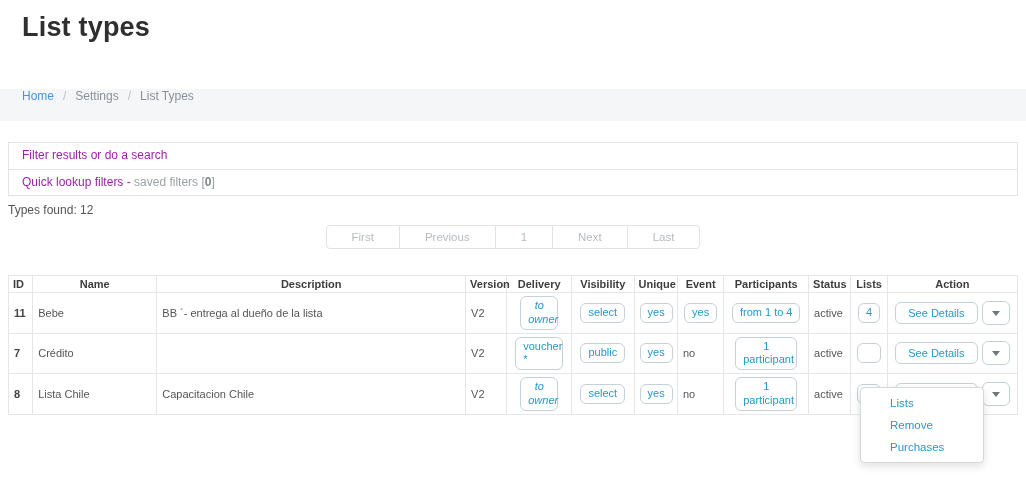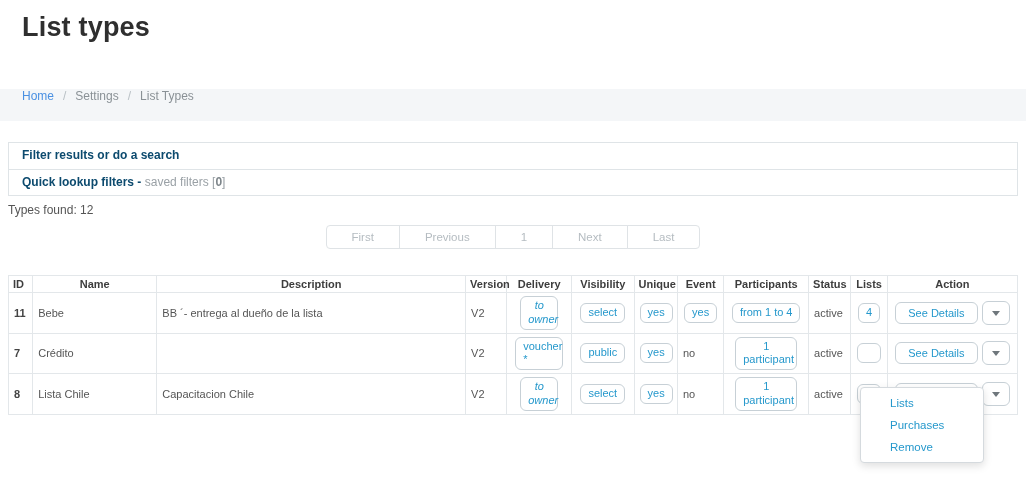--- a/index.html
+++ b/index.html
@@ -21,21 +21,21 @@
     font-size:12px;
   }
   .breadcrumb-band .crumb-home { color:#4a90e2; text-decoration:none; }
   .breadcrumb-band .crumb-sep { color:#b9c0c5; margin:0 9px; }
   .breadcrumb-band .crumb-plain { color:#8a9196; }
   
   .content { padding:0 8px; }
   .filter-card { margin-top:21px; border:1px solid #dfe4e7; background:#fff; }
   .filter-row { height:26px; line-height:25px; padding-left:13px; font-size:12px; }
   .filter-row + .filter-row { border-top:1px solid #dfe4e7; }
-  .filter-link { color:#0c4a6e; font-weight:bold; cursor:pointer; }
+  .filter-link { color:#a21caf; font-weight:normal; cursor:pointer; }
   .filter-muted { color:#9aa1a6; }
   .filter-muted b { color:#7d858a; }
   .export-row { margin-top:26px; }
   .btn-export {
     display:inline-block; background:#fff; border:1px solid #c9d2d8; border-radius:6px;
     padding:4px 12px; color:#2598cc; font-weight:bold; font-size:12px; cursor:pointer;
   }
   .right-zone { text-align:right; margin-top:4px; }
   .btn-new {
     display:inline-block; border:1px solid #1d6386; border-radius:4px;
@@ -213,15 +213,15 @@
         </td>
       </tr>
 
     </tbody>
   </table>
 
 </div>
 
 <div class="dropdown-menu">
   <div class="dropdown-item">Lists</div>
+  <div class="dropdown-item">Remove</div>
   <div class="dropdown-item">Purchases</div>
-  <div class="dropdown-item">Remove</div>
 </div>
 
 </body></html>

